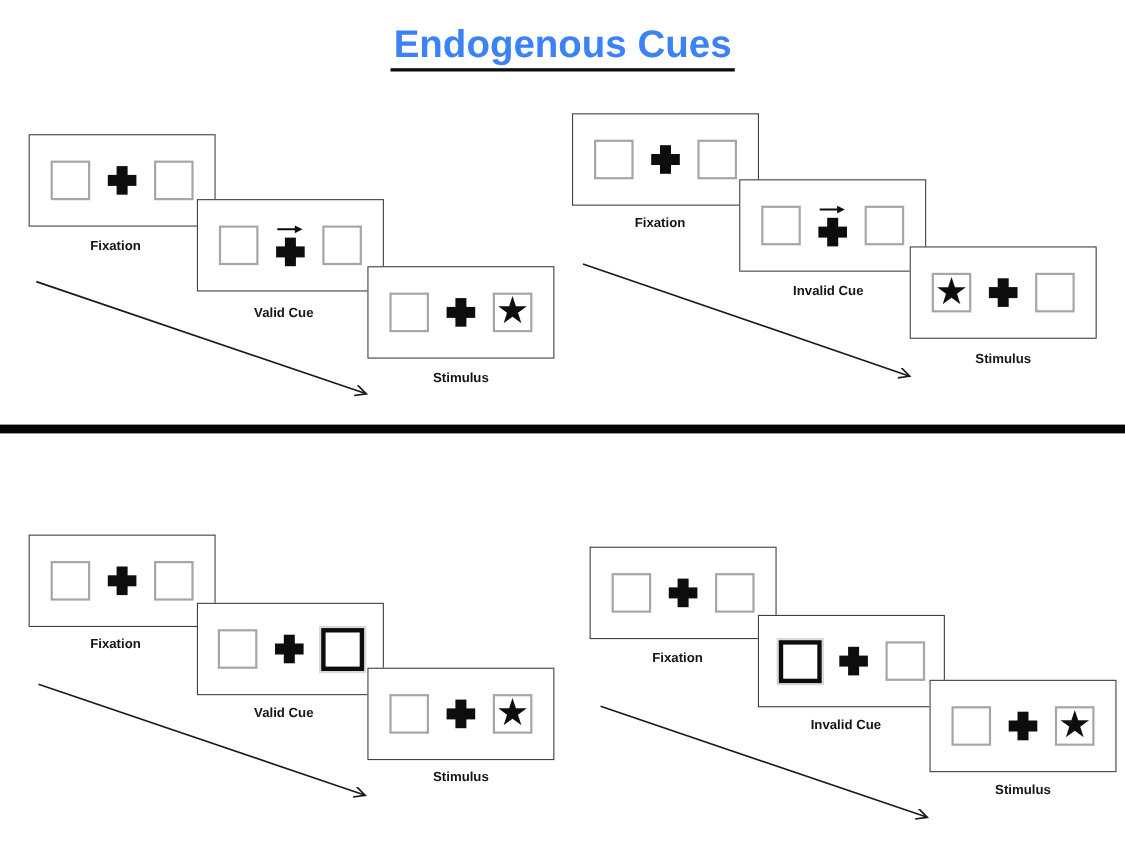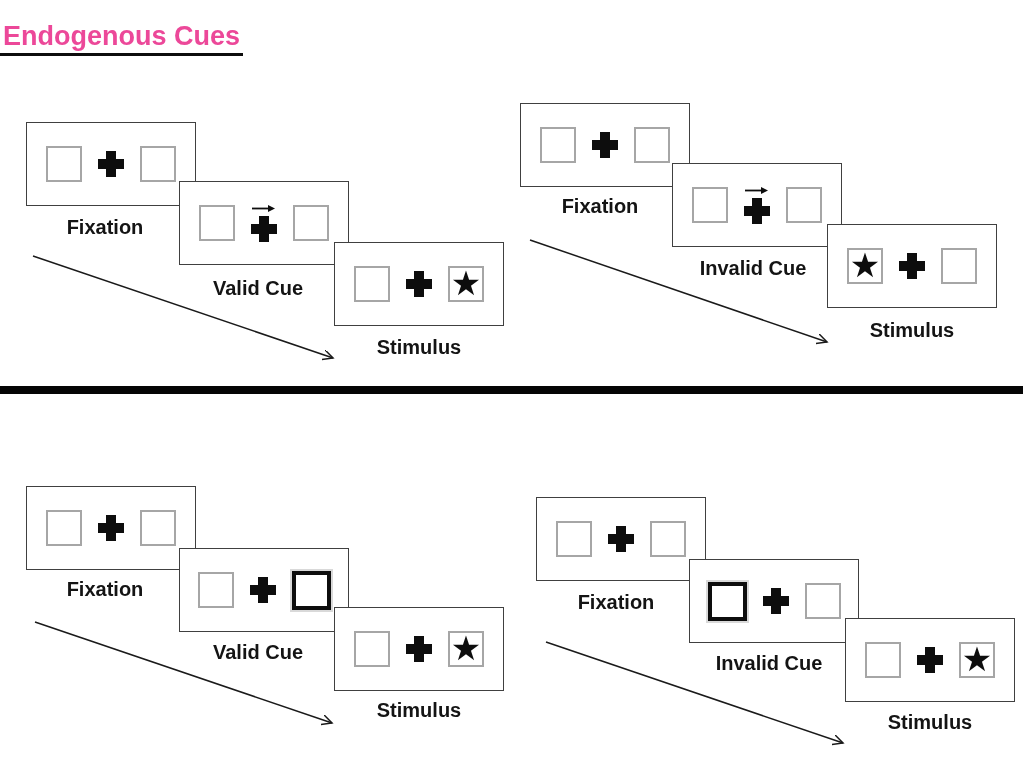--- a/index.html
+++ b/index.html
@@ -1,22 +1,22 @@
 <!DOCTYPE html>
 <html><head>
 <meta charset="utf-8">
 <style>
   html,body{margin:0;padding:0;background:#ffffff;}
   #stage{
     position:relative;width:1023px;height:767px;background:#ffffff;
     font-family:"Liberation Sans",sans-serif;overflow:hidden;
   }
   .sec-title{
-    position:absolute;left:0;width:100%;text-align:left;
-    font-size:27px;font-weight:bold;color:#ec4899;
+    position:absolute;left:0;width:100%;text-align:center;
+    font-size:35px;font-weight:bold;color:#3b82f6;
   }
   .sec-title .underl{
     display:inline-block;border-bottom:3px solid #0d0d0d;padding:0 3px 1px 3px;
   }
   .divider{
     position:absolute;left:0;top:386px;width:1023px;height:8px;background:#050505;
   }
   .panel{
     position:absolute;width:170px;height:84px;background:#ffffff;
     border:1.5px solid #404040;box-sizing:border-box;
@@ -40,21 +40,21 @@
   }
   .plus{position:relative;width:26px;height:26px;}
   .plus::before{
     content:"";position:absolute;left:0;width:26px;height:10px;top:8px;background:#0d0d0d;
   }
   .plus::after{
     content:"";position:absolute;top:0;height:26px;width:10px;left:8px;background:#0d0d0d;
   }
   .cuearrow{display:block;}
   .plabel{
-    position:absolute;text-align:center;font-size:20px;font-weight:bold;color:#141414;
+    position:absolute;text-align:center;font-size:12px;font-weight:bold;color:#141414;
   }
   .tarrow{position:absolute;overflow:visible;}
 </style>
 </head>
 <body>
 
 <div id="stage">
 
   <div class="sec-title" style="top:21px">
     <span class="underl">Endogenous Cues</span>

